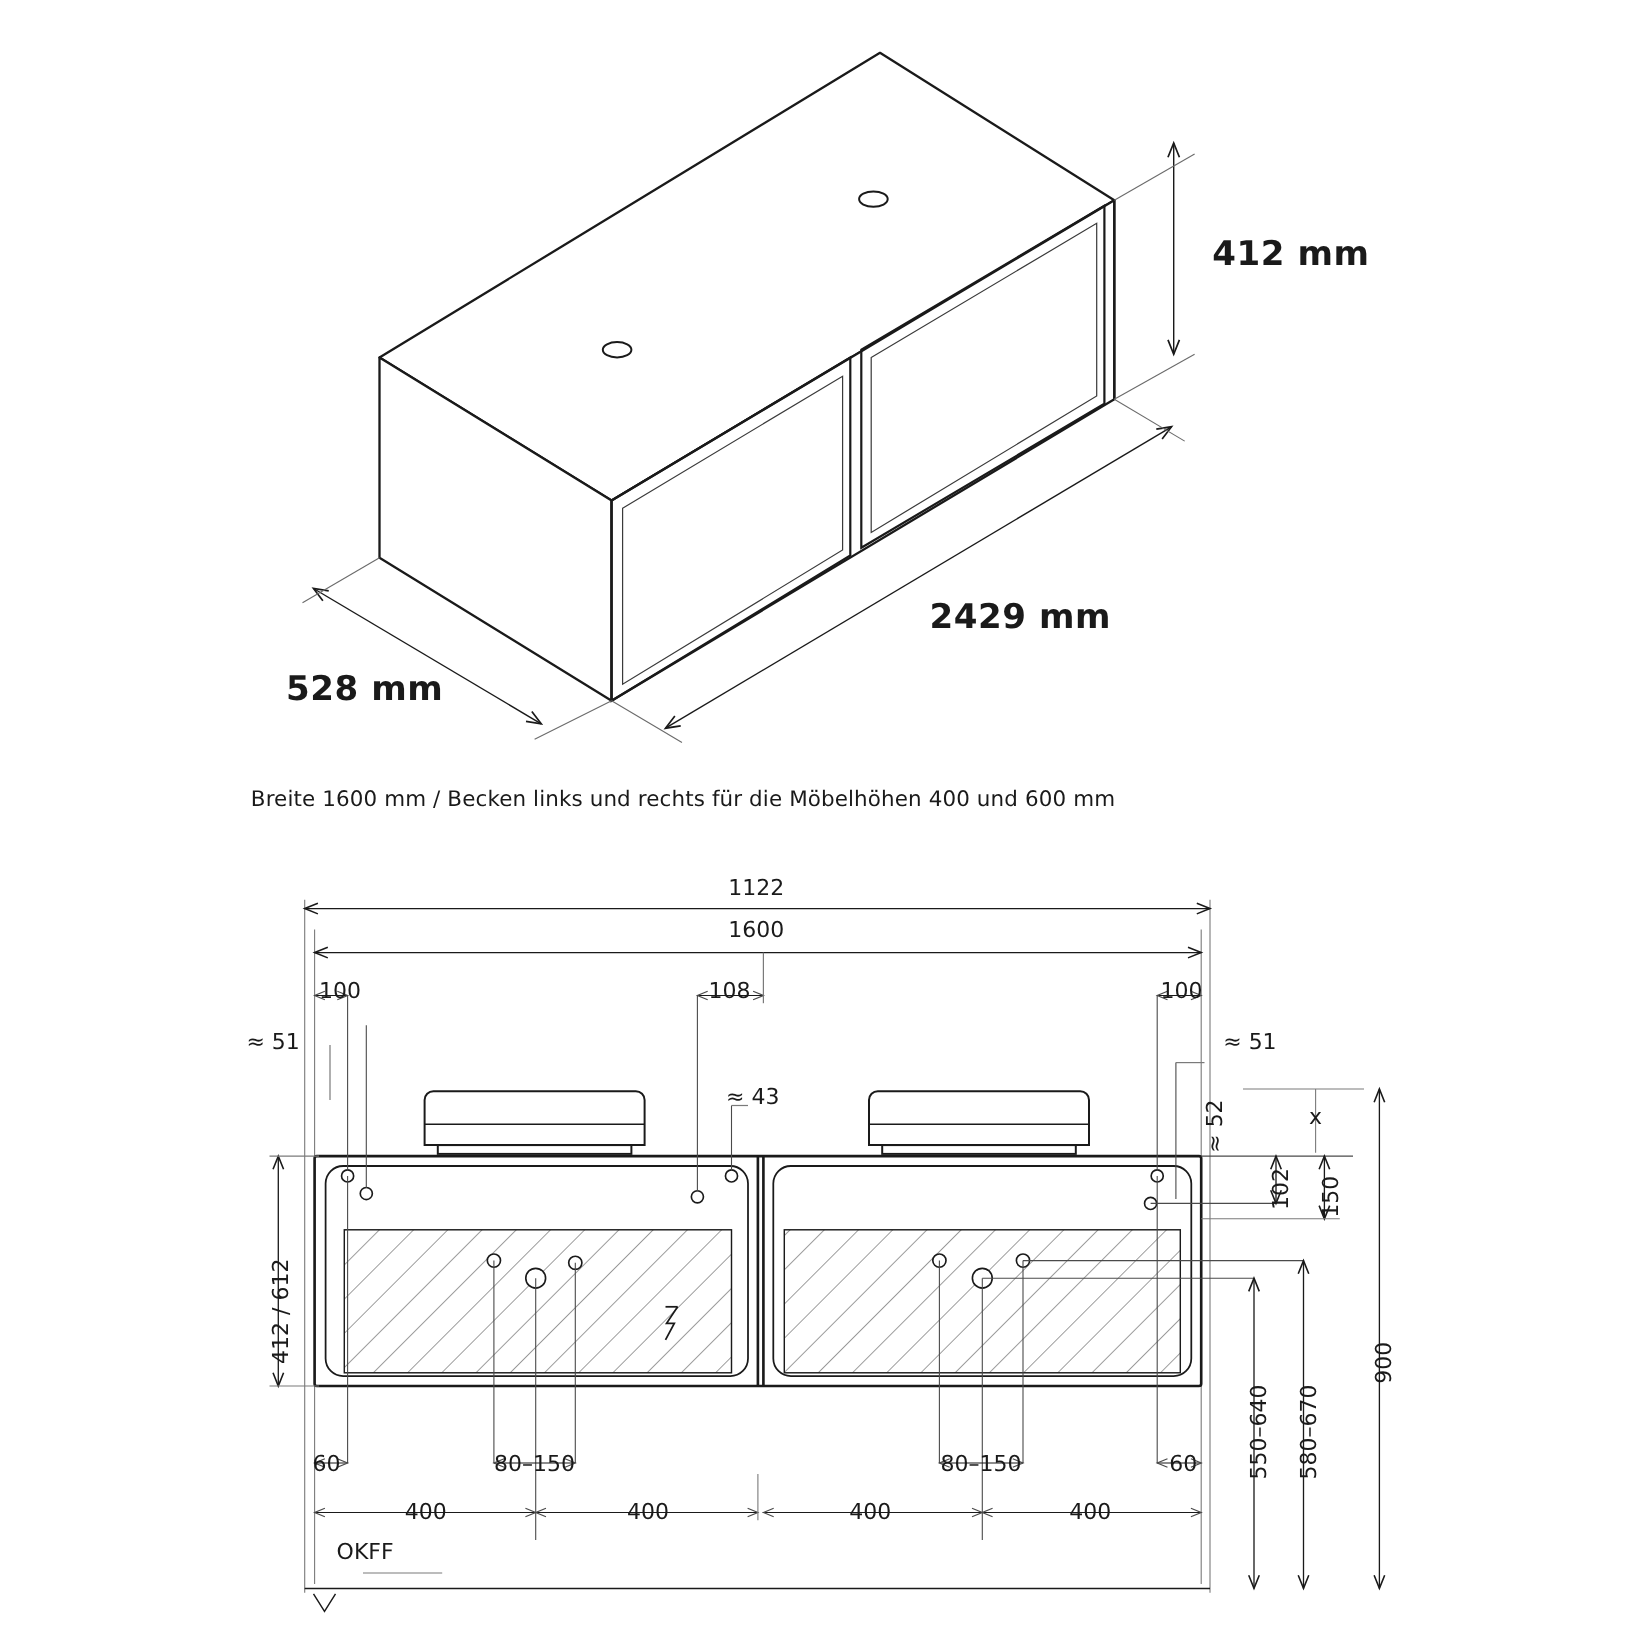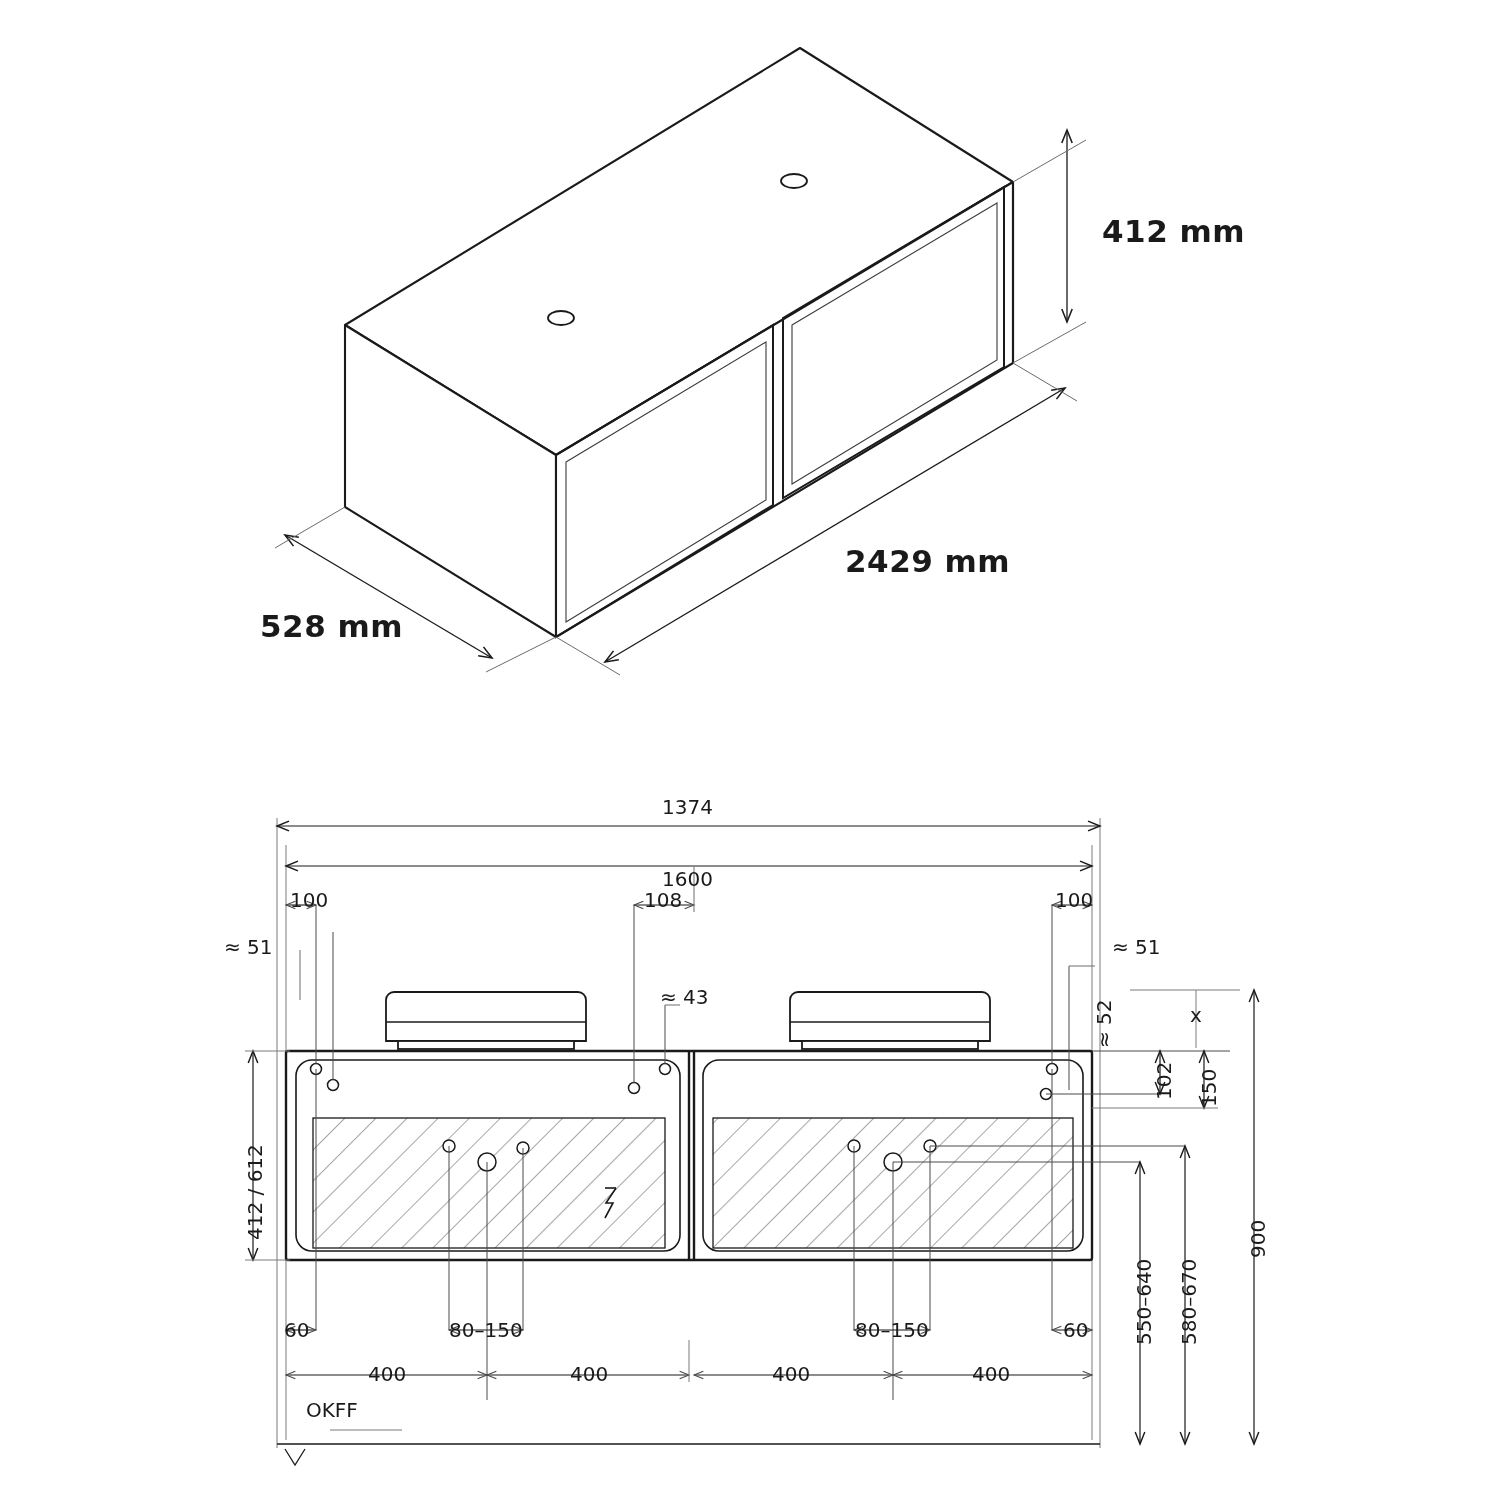--- a/index.html
+++ b/index.html
@@ -267,23 +267,24 @@
       <path d="M616,1188 L606,1203 L613,1203 L605,1218"></path>
       <line x1="605" y1="1188" x2="616" y2="1188"></line>
     </g>
 
   </svg>
 
   <div class="lbl dim-big" style="left:1102px; top:213px;">412 mm</div>
   <div class="lbl dim-big" style="left:845px; top:543px;">2429 mm</div>
   <div class="lbl dim-big" style="left:226px; top:608px;margin-left:34px;">528 mm</div>
 
-
-  <div class="lbl dim-small" style="left:662px; top:795px;">1374</div>
-  <div class="lbl dim-small" style="left:662px; top:833px;margin-top:34px;">1600</div>
+  <div class="lbl caption" style="left:228px; top:715px;">Breite 1600 mm / Becken links und rechts für die Möbelhöhen 400 und 600 mm</div>
+
+  <div class="lbl dim-small" style="left:662px; top:795px;">1122</div>
+  <div class="lbl dim-small" style="left:662px; top:833px;">1600</div>
 
   <div class="lbl dim-small" style="left:290px; top:888px;">100</div>
   <div class="lbl dim-small" style="left:644px; top:888px;">108</div>
   <div class="lbl dim-small" style="left:1055px; top:888px;">100</div>
 
   <div class="lbl dim-small" style="left:224px; top:935px;">≈ 51</div>
   <div class="lbl dim-small" style="left:1112px; top:935px;">≈ 51</div>
   <div class="lbl dim-small" style="left:660px; top:985px;">≈ 43</div>
 
   <div class="lbl dim-small rot90" style="left:1092px; top:1048px;">≈ 52</div>

